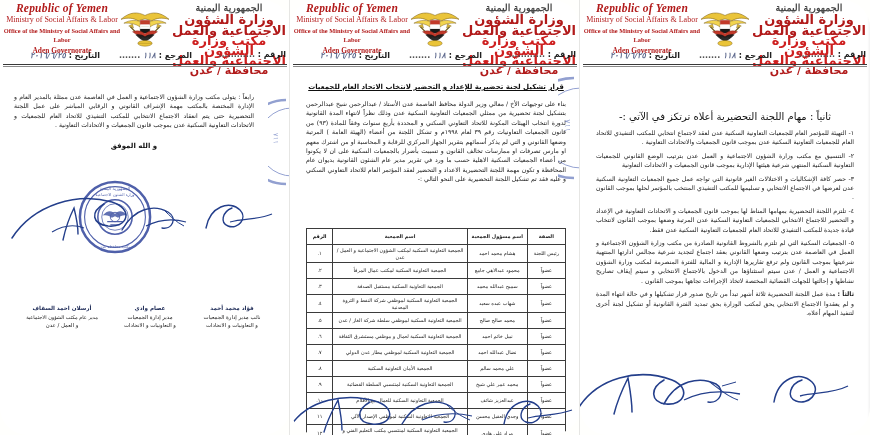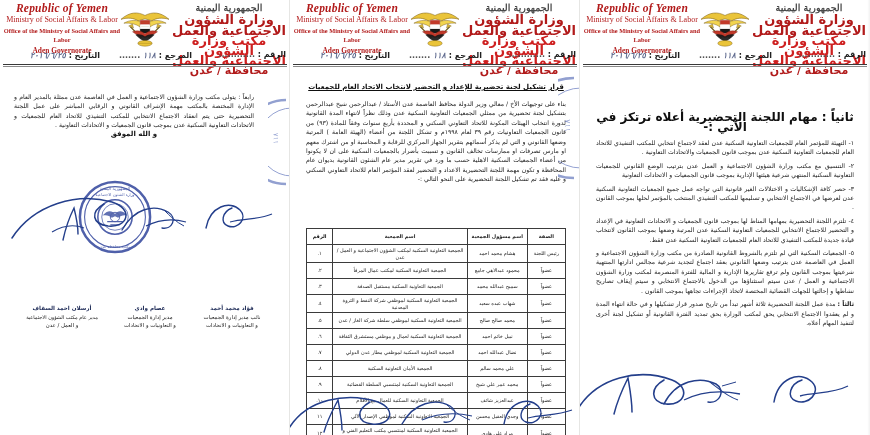--- a/index.html
+++ b/index.html
@@ -7,21 +7,21 @@
     width:870px;height:435px;overflow:hidden;position:relative;
     font-family:"DejaVu Sans","Liberation Sans",sans-serif;
     color:#1a1a1a;
   }
   #scan{
     position:absolute;inset:0;width:870px;height:435px;
     background:#fdfdfb;
     filter:contrast(1.02);
   }
   
-  .panel{position:absolute;top:0;height:435px;overflow:hidden;background:#fefefe;}
+  .panel{position:absolute;top:0;height:435px;overflow:hidden;background:#fefefe;border-radius:28px;}
   .panel.p1{left:0;width:290px;}
   .panel.p2{left:290px;width:290px;}
   .panel.p3{left:580px;width:290px;}
   .panel-sep{position:absolute;top:0;height:435px;width:1px;background:#e4e4e2;}
 
   
   .letterhead{position:relative;height:66px;}
   .lh-left{
     position:absolute;left:2px;top:2px;width:120px;text-align:center;
     font-family:"Liberation Serif","DejaVu Serif",serif;color:#b01c1c;
@@ -58,21 +58,21 @@
     font-family:"DejaVu Serif",serif;color:#2f3d6b;font-size:8px;
     font-style:italic;opacity:.75;
   }
   .hr-head{position:absolute;left:3px;right:3px;top:64px;height:1px;background:#3a3a3a;}
   .hr-head2{position:absolute;left:3px;right:3px;top:66px;height:1px;background:#8a8a8a;}
 
   
   .body-ar{direction:rtl;text-align:justify;font-size:6.2px;line-height:9.4px;color:#222;}
   .ttl-center{direction:rtl;text-align:center;font-weight:700;font-size:7px;
               text-decoration:underline;line-height:11px;color:#111;}
-  .sec-head{direction:rtl;font-weight:700;font-size:12px;line-height:10px;color:#111;}
+  .sec-head{direction:rtl;font-weight:400;font-size:10px;line-height:10px;color:#111;}
   .p-item{margin-bottom:4px;}
 
   
   table.members{
     width:100%;border-collapse:collapse;direction:rtl;
     font-size:5px;line-height:7px;color:#1c1c1c;table-layout:fixed;
   }
   table.members th,table.members td{
     border:1px solid #3c3c3c;padding:1.5px 2px;text-align:center;
     vertical-align:middle;height:12px;overflow:hidden;
@@ -151,21 +151,21 @@
           <span>التاريخ :</span>
           <span class="ref-hand">٢٠١٦/٦/٢٥</span>
         </span>
       </div>
       <div class="hr-head"></div>
       <div class="hr-head2"></div>
     </div>
 
     <div style="position:absolute;left:14px;right:36px;top:92px;">
       <div class="body-ar">رابعاً : يتولى مكتب وزارة الشؤون الاجتماعية و العمل في العاصمة عدن ممثلة بالمدير العام و الإدارة المختصة بالمكتب مهمة الإشراف القانوني و الرقابي المباشر  على عمل اللجنة التحضيرية حتى يتم انعقاد الاجتماع  الانتخابي للمكتب التنفيذي للاتحاد العام للجمعيات و الاتحادات التعاونية السكنية عدن بموجب قانون الجمعيات و الاتحادات التعاونية .</div>
-      <div class="allah" style="">و الله الموفق</div>
+      <div class="allah" style="margin-top:12px;">و الله الموفق</div>
     </div>
 
     <svg class="stamp" style="left:76px;top:178px;width:78px;height:78px;" viewBox="0 0 100 100">
       <circle cx="50" cy="50" r="45" fill="none" stroke="#2b3f97" stroke-width="3.2"></circle>
       <circle cx="50" cy="50" r="39" fill="none" stroke="#2b3f97" stroke-width="1.4"></circle>
       <circle cx="50" cy="50" r="22" fill="none" stroke="#2b3f97" stroke-width="2"></circle>
       <circle cx="50" cy="50" r="17" fill="none" stroke="#2b3f97" stroke-width="1"></circle>
       <path d="M34 48 c6 -7 12 -7 16 -2 c4 -5 10 -5 16 2 c-5 -1 -9 0 -12 3 l-4 -2 l-4 2 c-3 -3 -7 -4 -12 -3 Z" fill="#2b3f97" opacity=".9"></path>
       <path d="M40 56 h20 M44 60 h12" stroke="#2b3f97" stroke-width="1.6"></path>
       <path d="M50 50 m-6 0 a6 6 0 1 0 12 0 a6 6 0 1 0 -12 0" fill="none" stroke="#2b3f97" stroke-width="1.2"></path>

